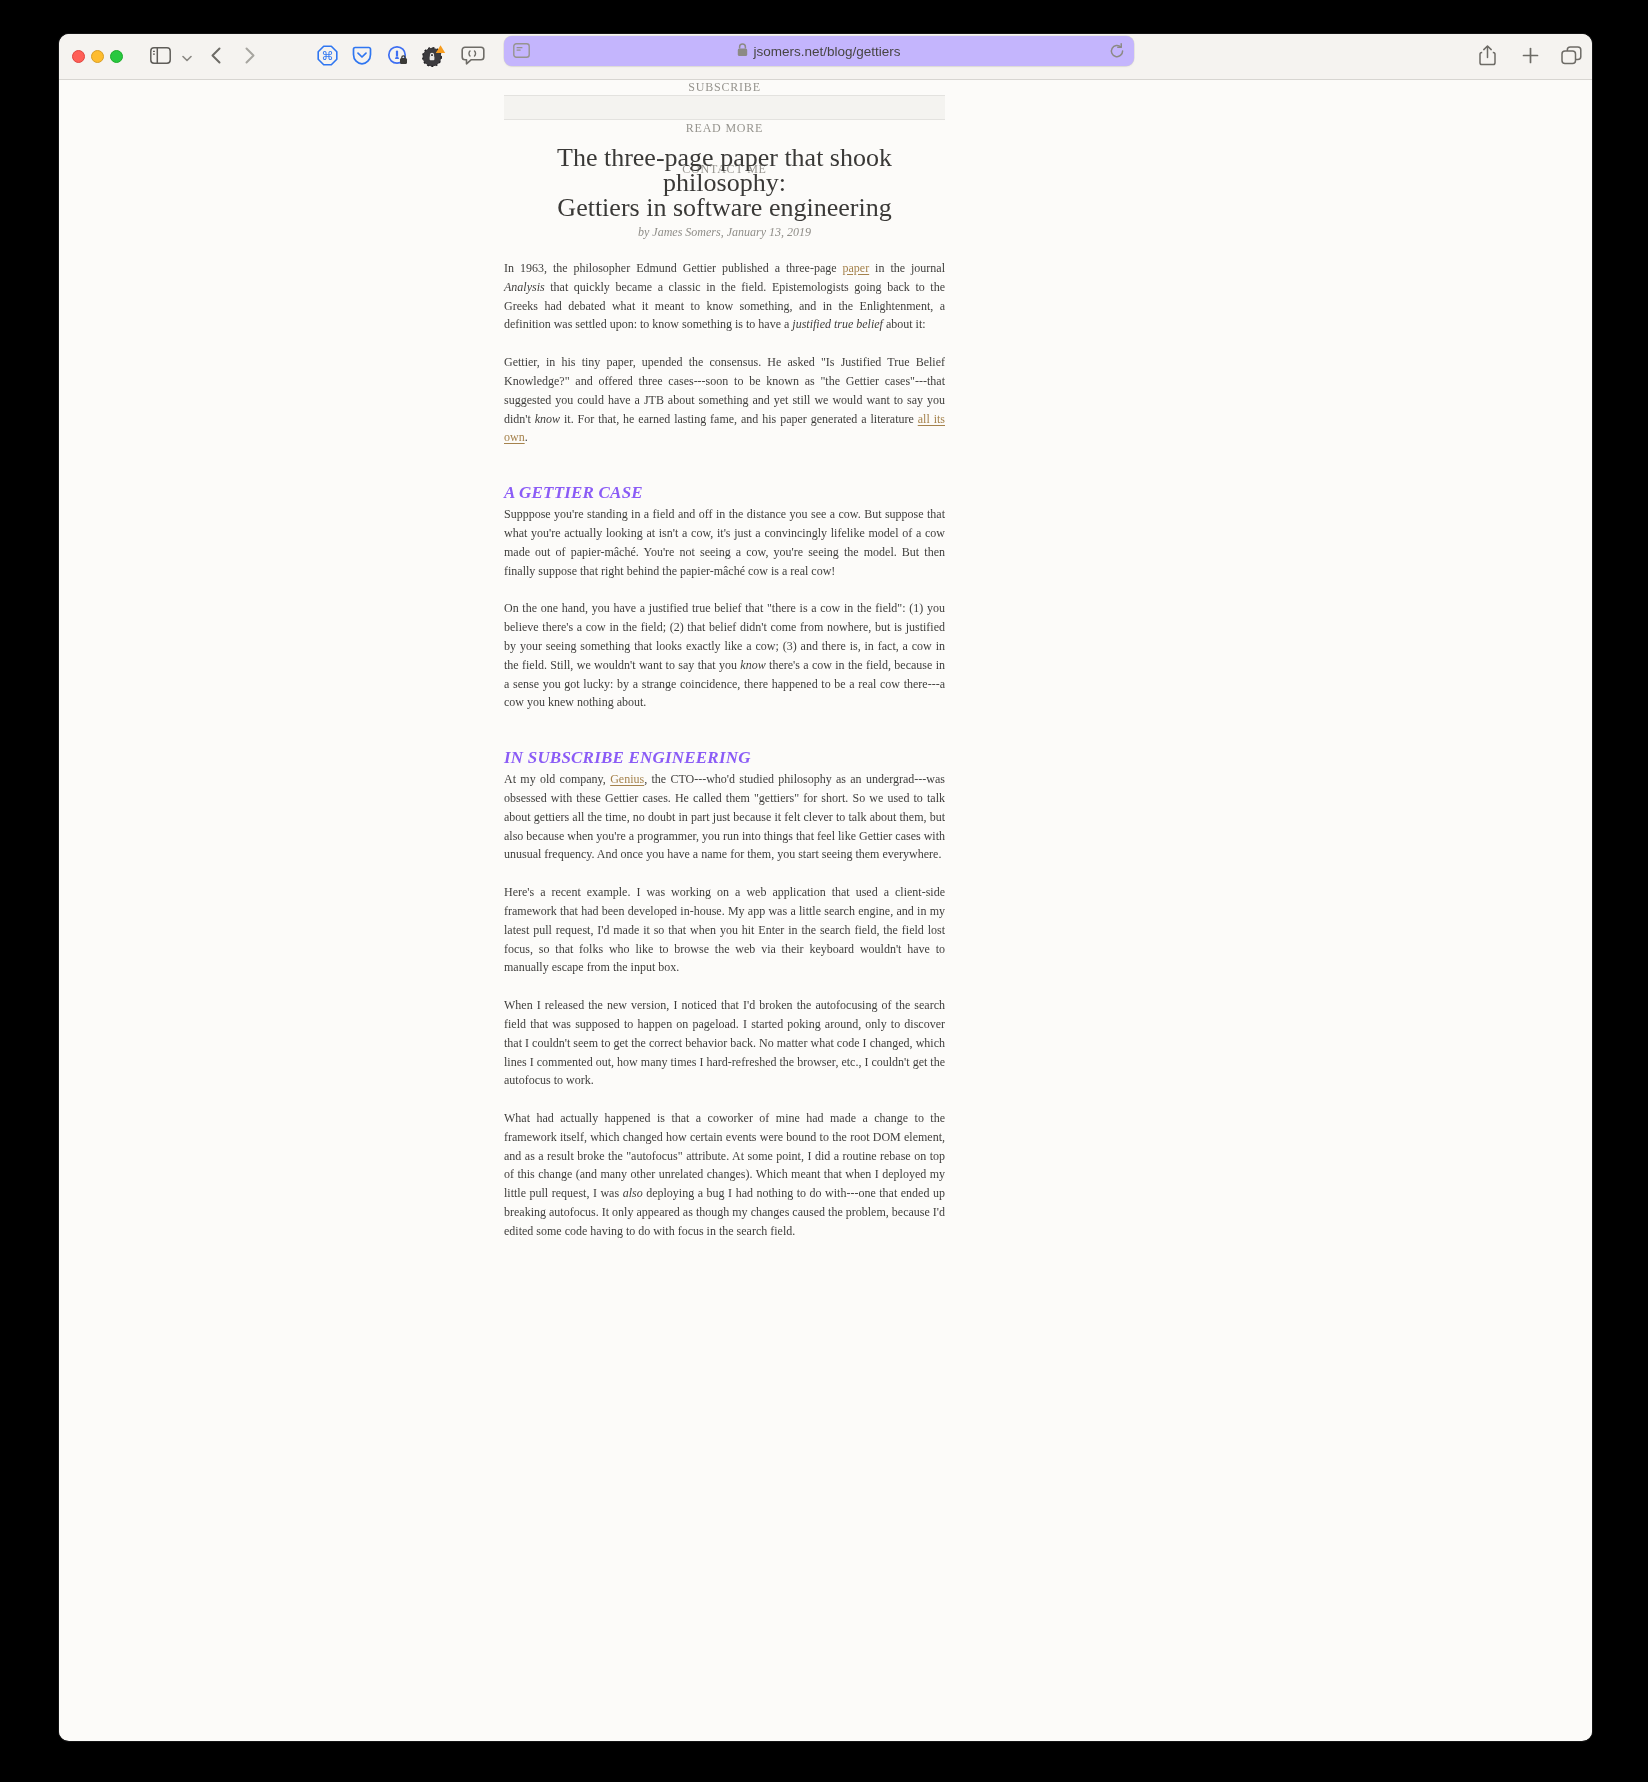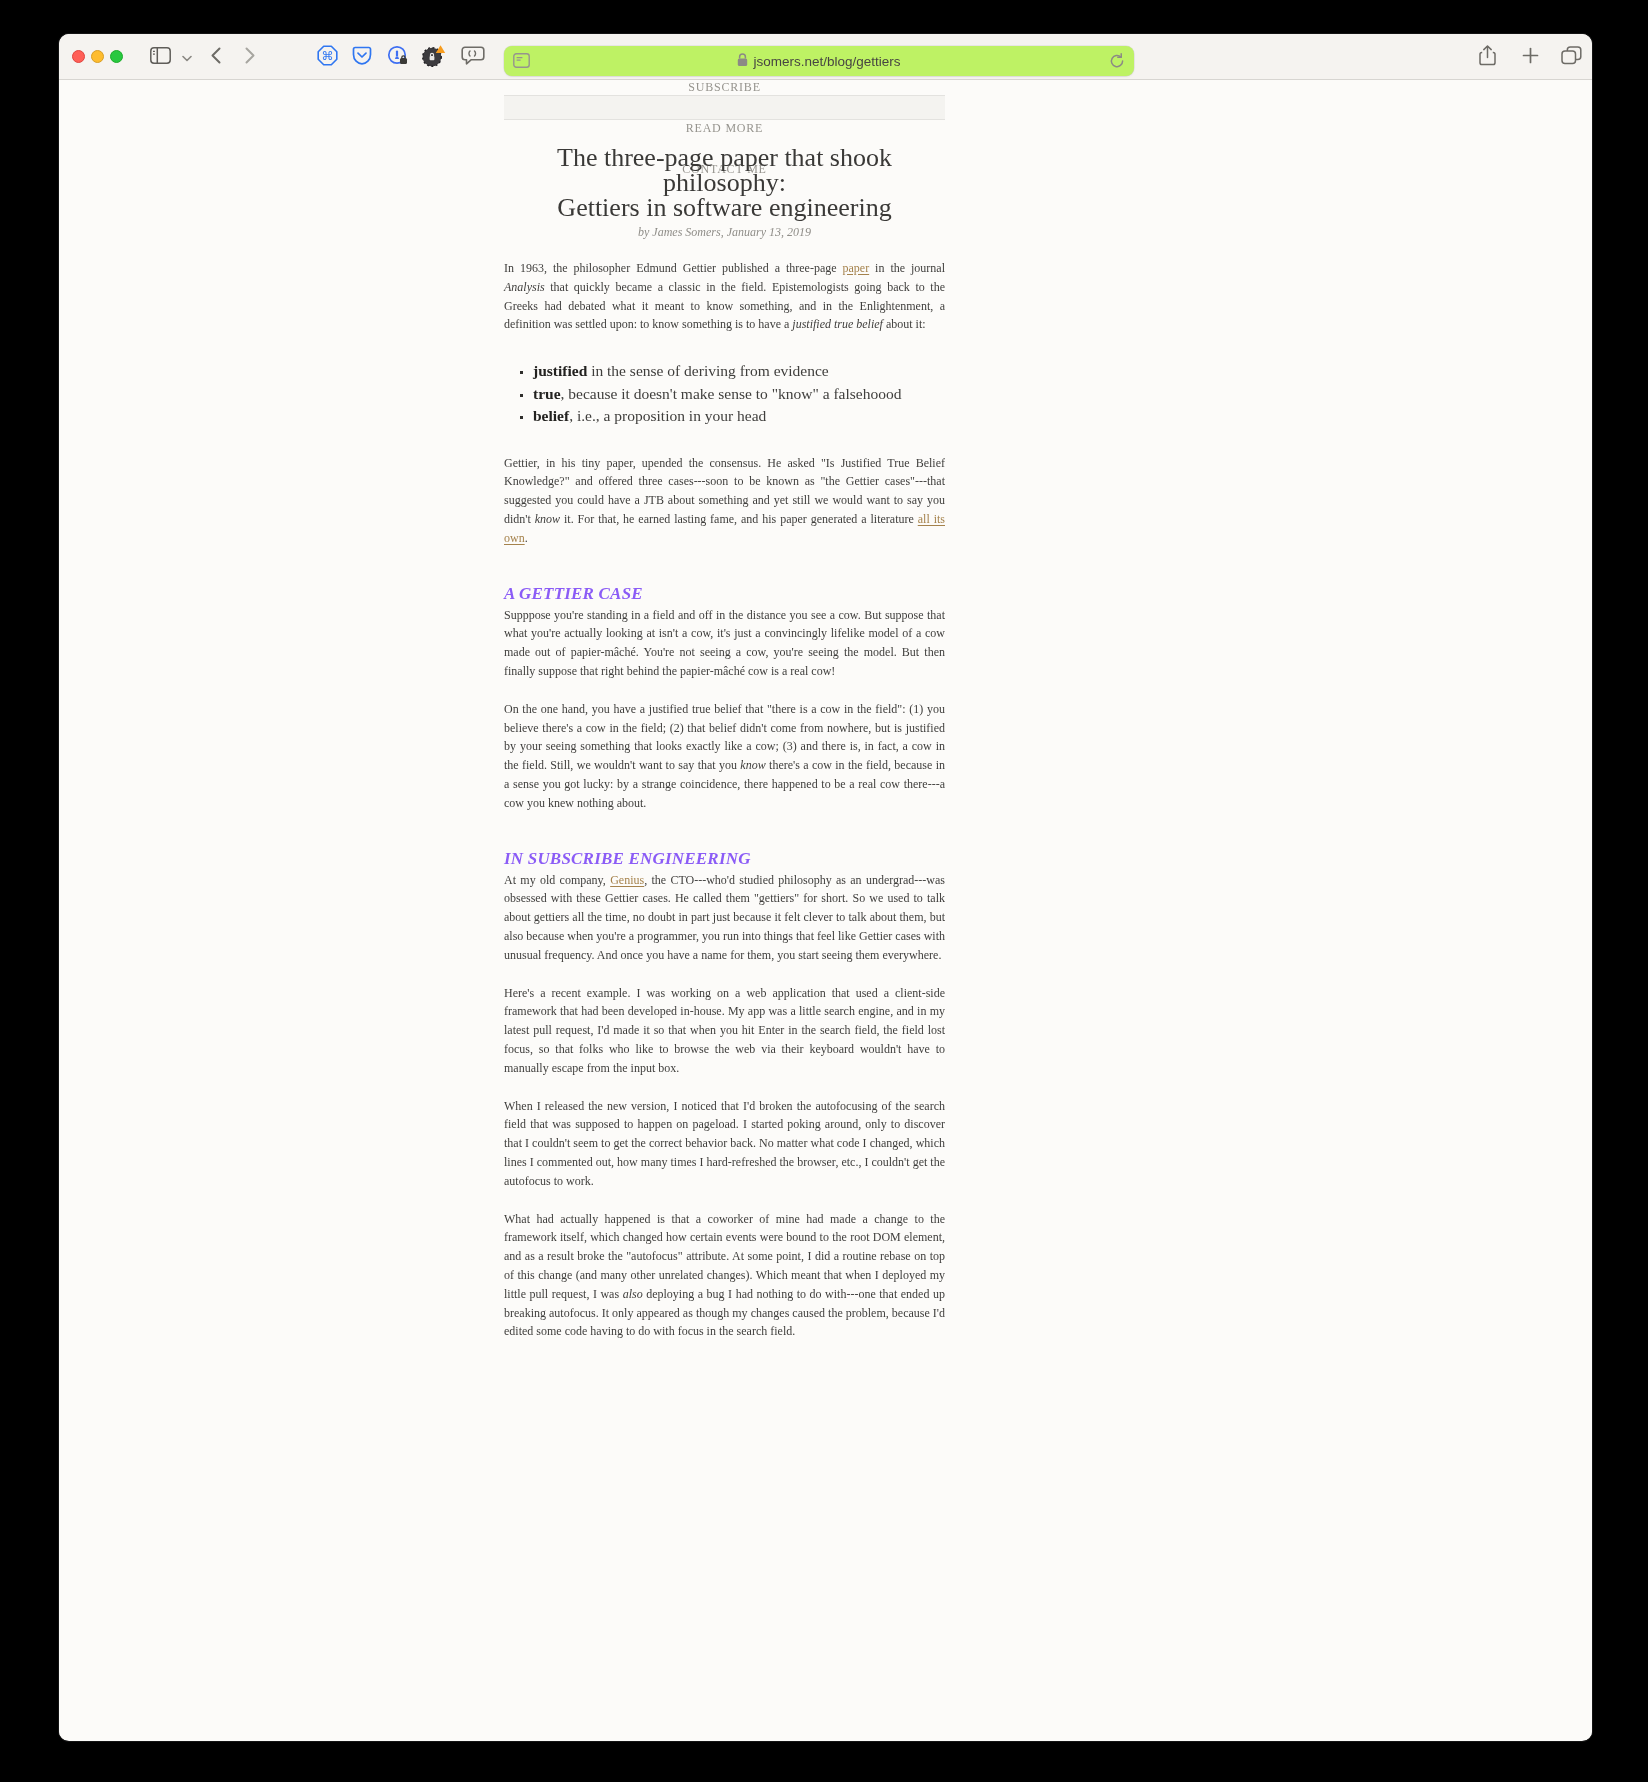--- a/index.html
+++ b/index.html
@@ -23,22 +23,22 @@
     border-bottom: 1px solid #d7d5d1;
   }
   .toolbar button { background: none; border: none; padding: 0; cursor: default; }
   .traffic { position: absolute; left: 13px; top: 16px; display: flex; gap: 6px; }
   .light { width: 13px; height: 13px; border-radius: 50%; }
   .light.red { background: #ff5f57; border: 0.5px solid #e0443e; }
   .light.yellow { background: #febc2e; border: 0.5px solid #d89e24; }
   .light.green { background: #28c840; border: 0.5px solid #1dad2b; }
   .tbtn { position: absolute; top: 0; height: 46px; display: flex; align-items: center; justify-content: center; }
   .urlbar {
-    position: absolute; left: 445px; top: 12px; width: 630px; height: 30px;
-    background: #bef264; border-radius: 8px;
+    position: absolute; left: 445px; top: 2px; width: 630px; height: 30px;
+    background: #c4b5fd; border-radius: 8px;
     box-shadow: 0 0 0 0.5px rgba(0,0,0,0.10), 0 1px 2px rgba(0,0,0,0.06);
     display: flex; align-items: center;
   }
   .url-center {
     position: absolute; left: 0; right: 0; top: 0; bottom: 0;
     display: flex; align-items: center; justify-content: center; gap: 5px;
     color: #474542; font-size: 13.5px;
   }
   .reader-btn { position: absolute; left: 9px; top: 7px; }
   .reload-btn { position: absolute; right: 9px; top: 7px; }
@@ -242,25 +242,20 @@
       </nav>
 
       <h1 class="post-title">
         <span>The three-page paper that shook philosophy:</span><br>
         <span>Gettiers in software engineering</span>
       </h1>
       <div class="byline">by James Somers, January 13, 2019</div>
 
       <div class="article">
           <p>In 1963, the philosopher Edmund Gettier published a three-page <a href="#" class="inline-link">paper</a> in the journal <em>Analysis</em> that quickly became a classic in the field. Epistemologists going back to the Greeks had debated what it meant to know something, and in the Enlightenment, a definition was settled upon: to know something is to have a <em>justified true belief</em> about it:</p>
-          <ul>
-            <li><strong>justified</strong> in the sense of deriving from evidence</li>
-            <li><strong>true</strong>, because it doesn't make sense to "know" a falsehoood</li>
-            <li><strong>belief</strong>, i.e., a proposition in your head</li>
-          </ul>
           <p>Gettier, in his tiny paper, upended the consensus. He asked "Is Justified True Belief Knowledge?" and offered three cases---soon to be known as "the Gettier cases"---that suggested you could have a JTB about something and yet still we would want to say you didn't <em>know</em> it. For that, he earned lasting fame, and his paper generated a literature <a href="#" class="inline-link">all its own</a>.</p>
           <h2>A GETTIER CASE</h2>
           <p>Supppose you're standing in a field and off in the distance you see a cow. But suppose that what you're actually looking at isn't a cow, it's just a convincingly lifelike model of a cow made out of papier-mâché. You're not seeing a cow, you're seeing the model. But then finally suppose that right behind the papier-mâché cow is a real cow!</p>
           <p>On the one hand, you have a justified true belief that "there is a cow in the field": (1) you believe there's a cow in the field; (2) that belief didn't come from nowhere, but is justified by your seeing something that looks exactly like a cow; (3) and there is, in fact, a cow in the field. Still, we wouldn't want to say that you <em>know</em> there's a cow in the field, because in a sense you got lucky: by a strange coincidence, there happened to be a real cow there---a cow you knew nothing about.</p>
           <h2>IN SUBSCRIBE ENGINEERING</h2>
           <p>At my old company, <a href="#" class="inline-link">Genius</a>, the CTO---who'd studied philosophy as an undergrad---was obsessed with these Gettier cases. He called them "gettiers" for short. So we used to talk about gettiers all the time, no doubt in part just because it felt clever to talk about them, but also because when you're a programmer, you run into things that feel like Gettier cases with unusual frequency. And once you have a name for them, you start seeing them everywhere.</p>
           <p>Here's a recent example. I was working on a web application that used a client-side framework that had been developed in-house. My app was a little search engine, and in my latest pull request, I'd made it so that when you hit Enter in the search field, the field lost focus, so that folks who like to browse the web via their keyboard wouldn't have to manually escape from the input box.</p>
           <p>When I released the new version, I noticed that I'd broken the autofocusing of the search field that was supposed to happen on pageload. I started poking around, only to discover that I couldn't seem to get the correct behavior back. No matter what code I changed, which lines I commented out, how many times I hard-refreshed the browser, etc., I couldn't get the autofocus to work.</p>
           <p>What had actually happened is that a coworker of mine had made a change to the framework itself, which changed how certain events were bound to the root DOM element, and as a result broke the "autofocus" attribute. At some point, I did a routine rebase on top of this change (and many other unrelated changes). Which meant that when I deployed my little pull request, I was <em>also</em> deploying a bug I had nothing to do with---one that ended up breaking autofocus. It only appeared as though my changes caused the problem, because I'd edited some code having to do with focus in the search field.</p>
         </div>

